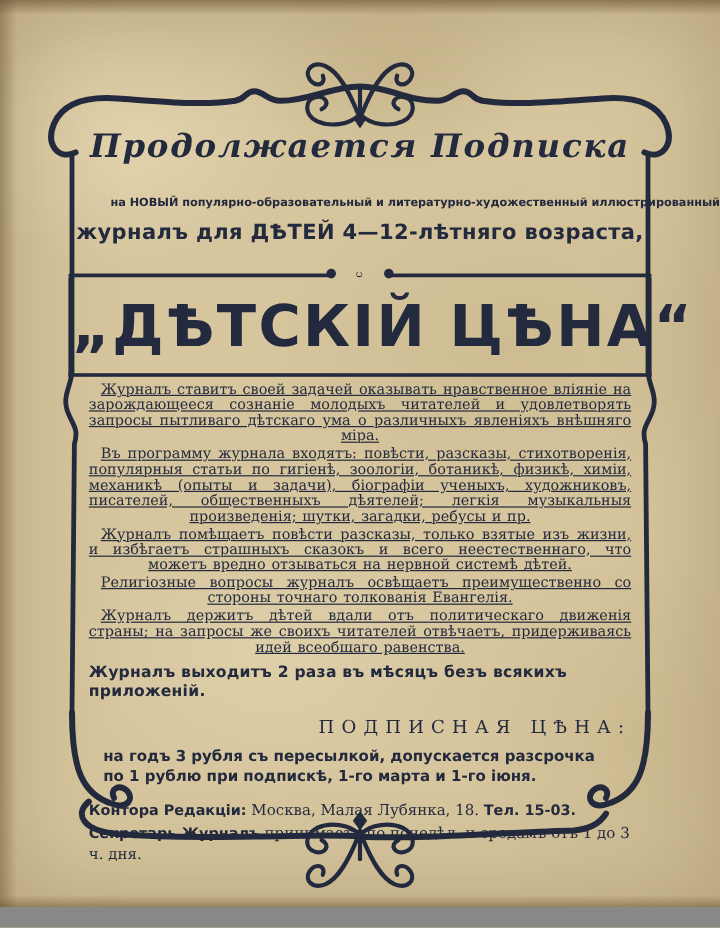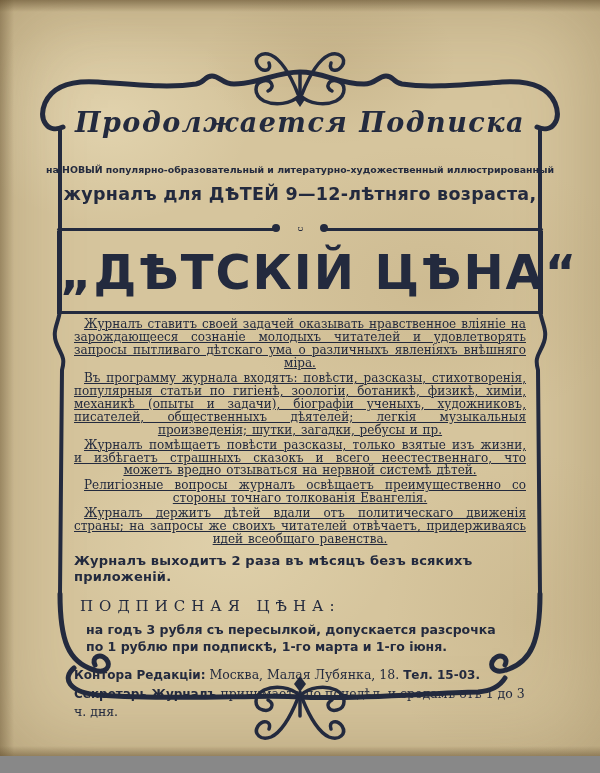--- a/index.html
+++ b/index.html
@@ -19,21 +19,21 @@
   .edge-top { position:absolute; top:0; left:0; right:0; height:12px;
     background:linear-gradient(rgba(92,72,40,0.55), rgba(92,72,40,0)); }
   .edge-left { position:absolute; top:0; left:0; bottom:0; width:14px;
     background:linear-gradient(90deg, rgba(92,72,40,0.4), rgba(92,72,40,0)); }
   .edge-bottom { position:absolute; bottom:0; left:0; right:0; height:10px;
     background:linear-gradient(0deg, rgba(92,72,40,0.45), rgba(92,72,40,0)); }
   svg.border-art { position:absolute; inset:0; width:600px; height:773px; }
 
   .hdr-script { position:absolute; top:106px; left:0; right:0; text-align:center;
     font:italic bold 27px/1.25 "DejaVu Serif", serif; letter-spacing:1.5px; }
-  .hdr-sub1 { position:absolute; top:164px; left:0; right:0; text-align:center;
+  .hdr-sub1 { position:absolute; top:164px; left:0; right:0; text-align:right;
     font:bold 9.4px/1.2 "DejaVu Sans", sans-serif; white-space:nowrap; letter-spacing:0; }
   .hdr-sub2 { position:absolute; top:184px; left:0; right:0; text-align:center;
     font:bold 17.5px/1.25 "DejaVu Sans", sans-serif; letter-spacing:0.3px; }
 
   .title-box { position:absolute; top:231px; left:57px; right:57px; height:80px;
     border:3px solid var(--ink); border-top:none; }
   .rule-seg { position:absolute; top:-3px; height:3px; background:var(--ink); border-radius:2px; }
   .rule-seg.left { left:-3px; width:calc(50% - 20px); }
   .rule-seg.right { right:-3px; width:calc(50% - 20px); }
   .rule-seg::after { content:""; position:absolute; width:8px; height:8px; border-radius:50%;
@@ -45,21 +45,21 @@
     font:9px "DejaVu Serif", serif; }
   .title-text { font:bold 48px/82px "DejaVu Sans", sans-serif; letter-spacing:2px;
     text-align:center; white-space:nowrap; }
 
   .column { position:absolute; top:318px; left:74px; right:74px; }
   .body-par { font:12px/1.08 "DejaVu Serif", serif; text-align:justify;
     text-align-last:center; text-indent:10px; margin:0 0 2px; word-spacing:1px;text-decoration:underline; }
   .freq { margin-top:7px; font:bold 13px/1.2 "DejaVu Sans", sans-serif;
     text-align:left; letter-spacing:0.2px; }
   .price-head { margin-top:13px; font:15px/1.2 "DejaVu Serif", serif;
-    text-align:left; letter-spacing:6px; text-indent:6px; }
+    text-align:right; letter-spacing:6px; text-indent:6px; }
   .price-terms { margin-top:7px; font:bold 12.5px/1.3 "DejaVu Sans", sans-serif;
     text-align:left; padding:0 12px; }
   .contacts { margin-top:11px; font:12.5px/1.5 "DejaVu Serif", serif; }
   .contacts .lbl { font:bold 12px "DejaVu Sans", sans-serif; }
   .editor { margin-top:7px; font:italic bold 13.5px/1.2 "DejaVu Sans", sans-serif;
     text-align:center; padding-left:120px; letter-spacing:0.4px; }
 </style>
 </head>
 <body>
 
@@ -95,21 +95,21 @@
         <path d="M301,695 C309,687 325,685 336,690 C347,696 346,708 337,710 C329,712 324,704 332,700"></path>
         <path d="M298,698 C290,718 282,732 271,737 C261,741 253,734 258,726 C263,719 272,721 269,729"></path>
         <path d="M302,698 C310,718 318,732 329,737 C339,741 347,734 342,726 C337,719 328,721 331,729"></path>
         <path d="M300,692 L300,716"></path>
       </g>
     </g>
   </svg>
 
   <div class="hdr-script">Продолжается Подписка</div>
   <div class="hdr-sub1">на НОВЫЙ популярно-образовательный и литературно-художественный иллюстрированный</div>
-  <div class="hdr-sub2">журналъ для ДѢТЕЙ 9—12-лѣтняго возраста,</div>
+  <div class="hdr-sub2">журналъ для ДѢТЕЙ 4—12-лѣтняго возраста,</div>
 
   <div class="title-box">
     <span class="rule-seg left"></span>
     <span class="rule-seg right"></span>
     <span class="frame-mark">с</span>
     <div class="title-text">„ДѢТСКІЙ ЦѢНА“</div>
   </div>
 
   <div class="column">
     <p class="body-par">Журналъ ставитъ своей задачей оказывать нравственное вліяніе на зарождающееся сознаніе молодыхъ читателей и удовлетворять запросы пытливаго дѣтскаго ума о различныхъ явленіяхъ внѣшняго міра.</p>

